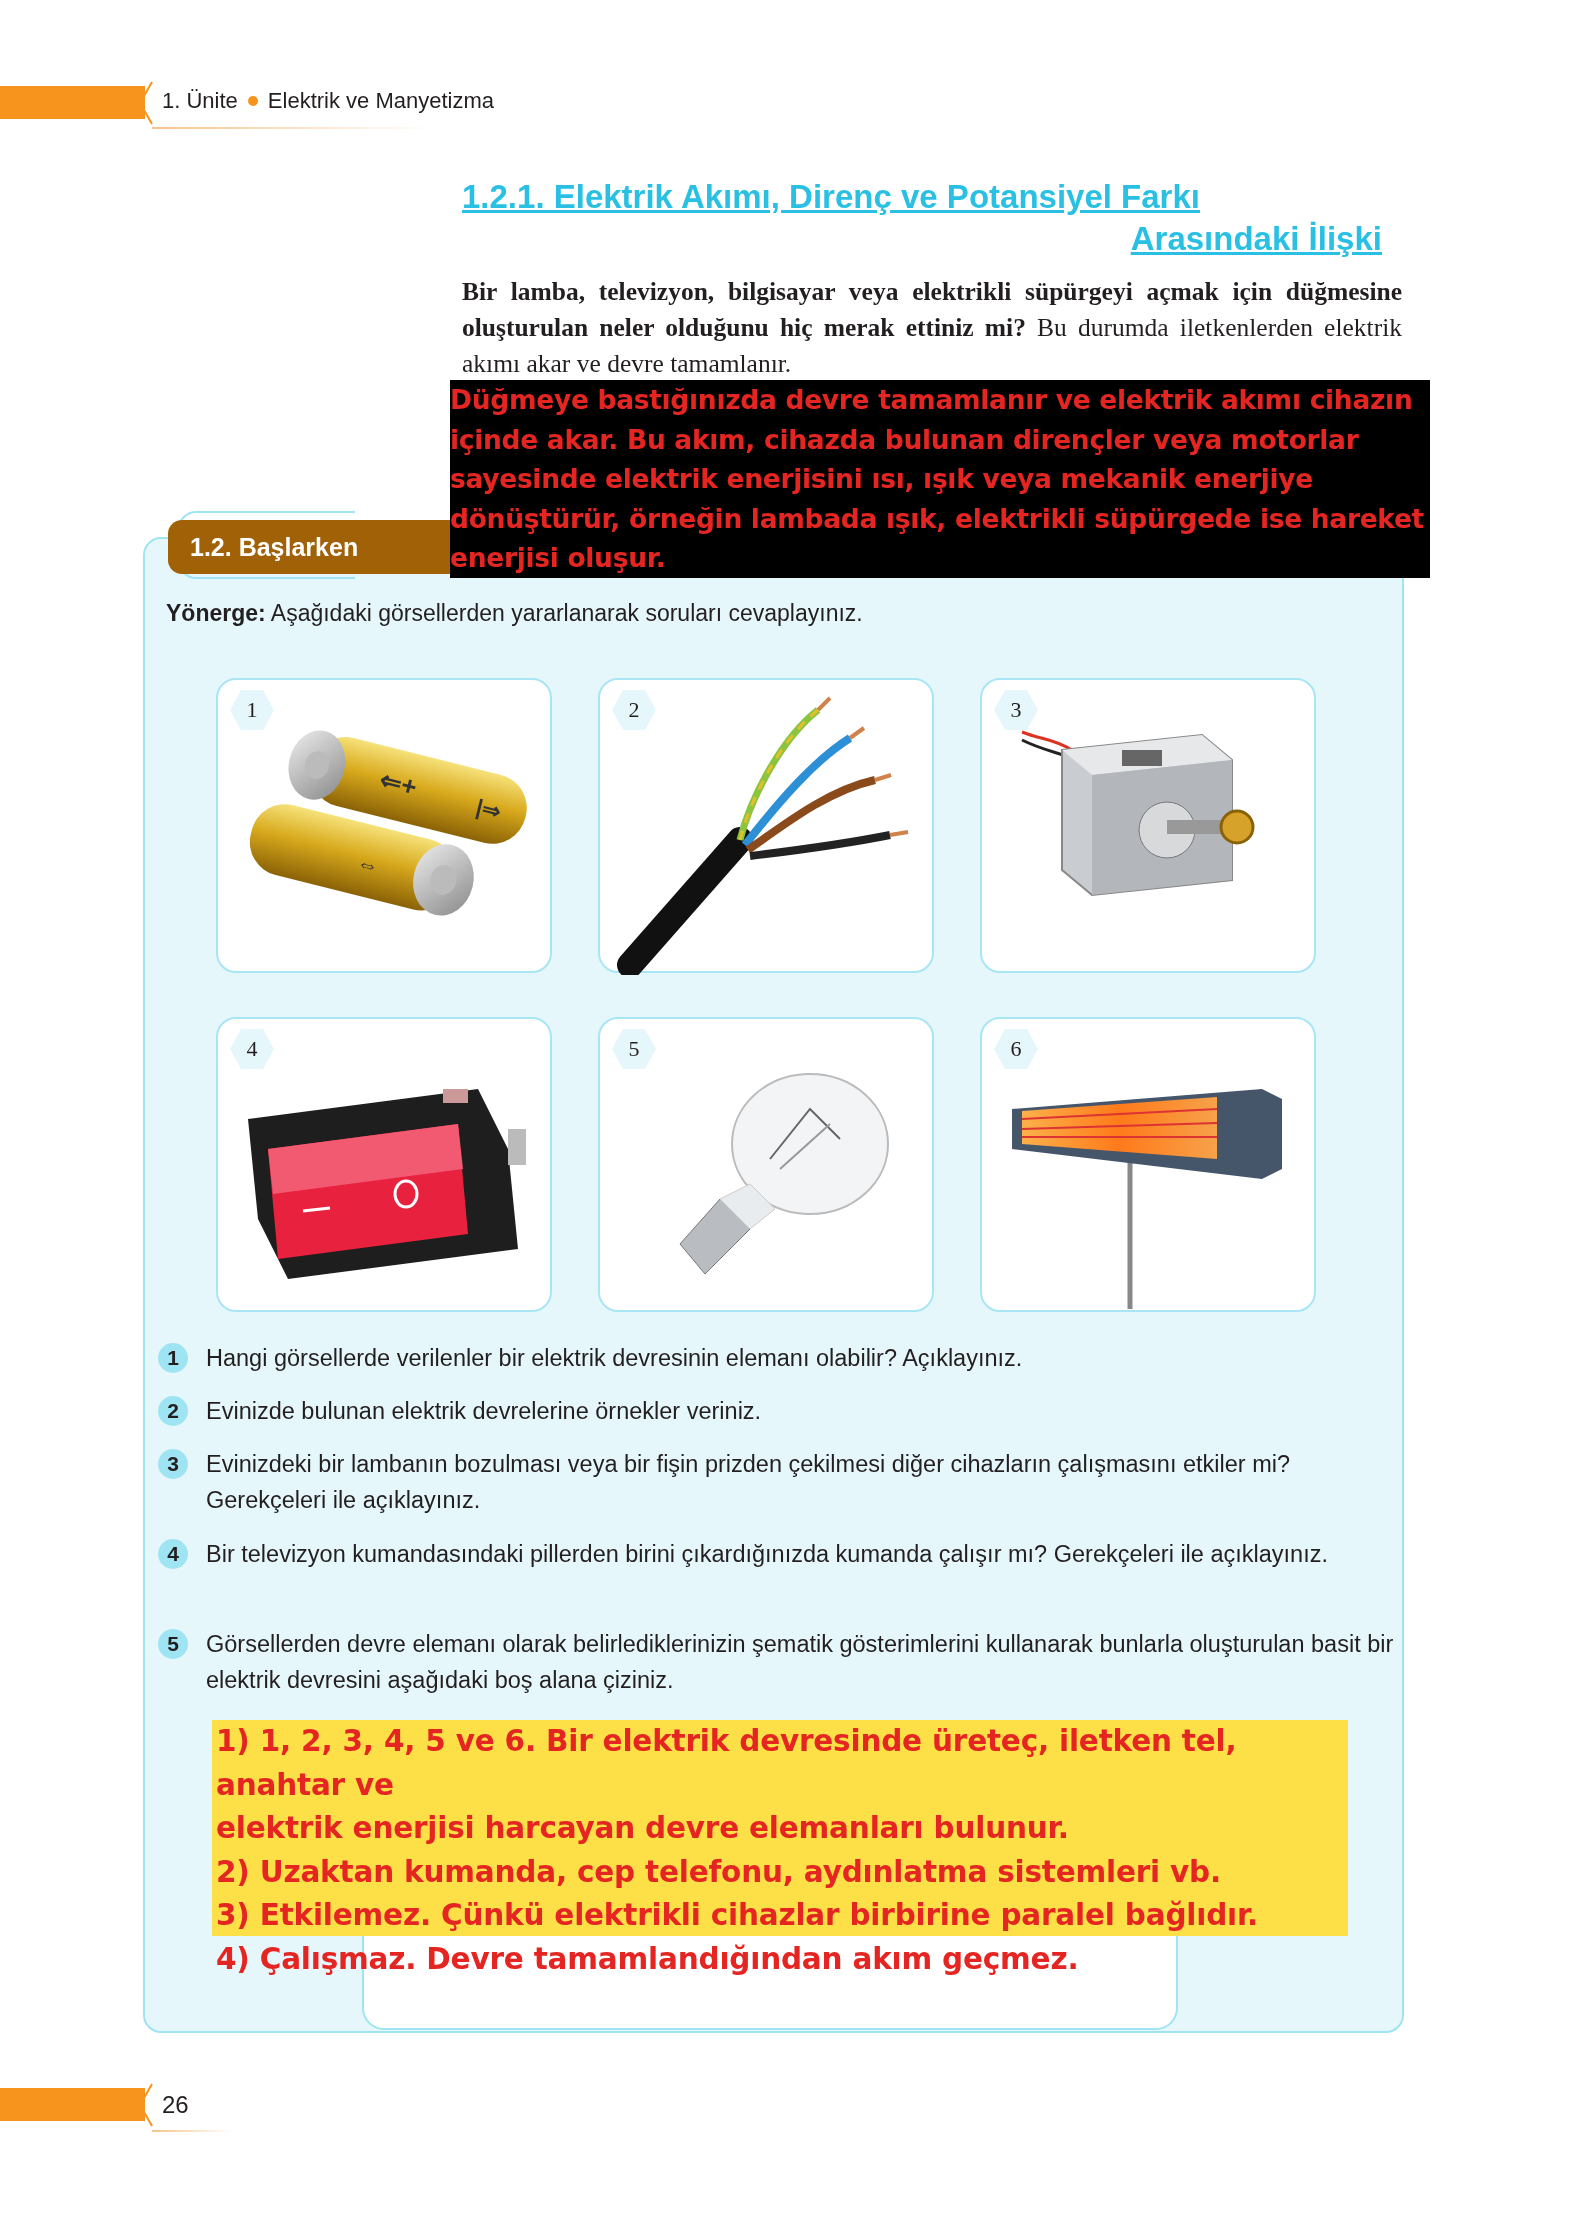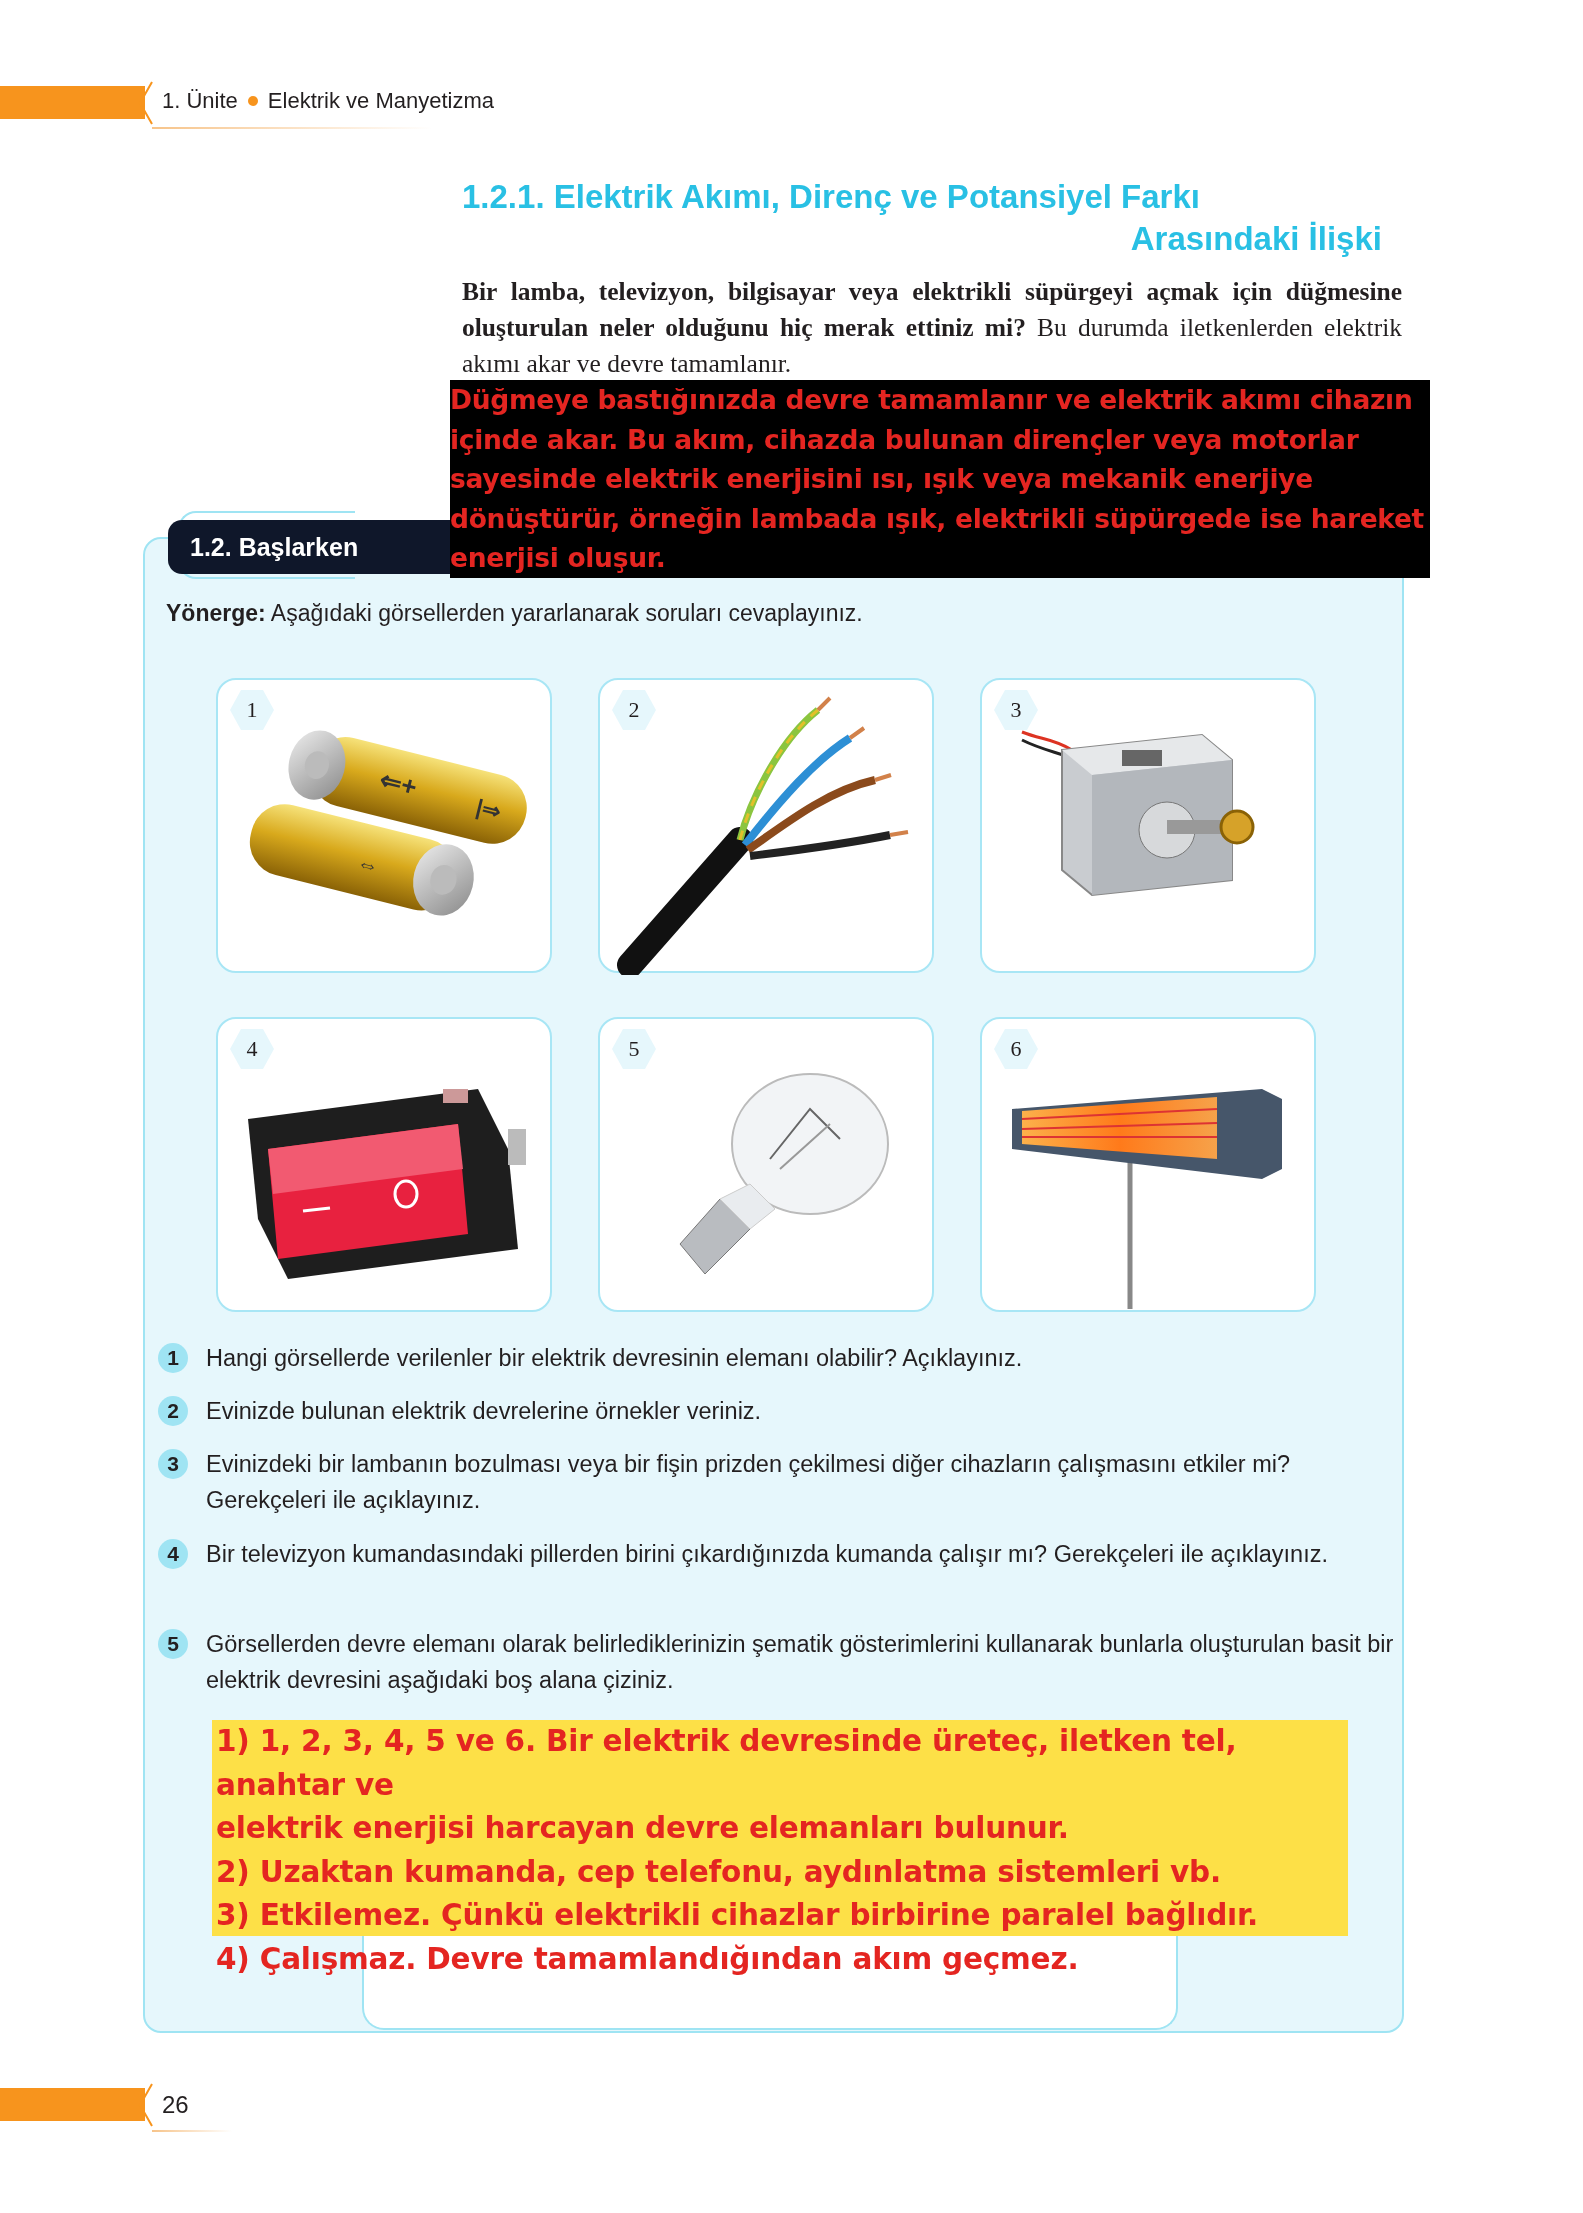--- a/index.html
+++ b/index.html
@@ -6,31 +6,31 @@
   body{width:1583px;height:2213px;position:relative;overflow:hidden;font-family:"Liberation Sans",sans-serif;color:#231f20;}
   .abs{position:absolute;}
 
   
   .hdr-bar{left:0;top:86px;width:145px;height:33px;background:#f7941d;}
   .hdr-line{left:152px;top:127px;width:280px;height:2px;background:linear-gradient(90deg,#f7c48a,#fff);}
   .hdr-text{left:162px;top:88px;font-size:22px;color:#231f20;display:flex;align-items:center;gap:10px;}
   .dot{width:10px;height:10px;border-radius:50%;background:#f7941d;display:inline-block;}
 
   
-  .sec-title{left:462px;top:176px;width:920px;font-size:33px;font-weight:bold;color:#29c0e4;line-height:42px;}
+  .sec-title{left:462px;top:176px;width:920px;font-size:33px;font-weight:bold;color:#29c0e4;line-height:42px;text-decoration:underline;}
   .sec-title .l2{padding-left:84px;display:block;text-align:right;}
 
   .intro{left:462px;top:274px;width:940px;font-family:"Liberation Serif",serif;font-size:25.5px;line-height:36px;text-align:justify;color:#231f20;}
   .intro b{font-weight:bold;}
 
   .red-answer-top{left:450px;top:380px;width:980px;font-family:"DejaVu Sans",sans-serif;font-weight:bold;color:#e42521;font-size:26.5px;line-height:39.5px;background:#000000;letter-spacing:-0.3px;}
 
   
   .main-box{left:143px;top:537px;width:1257px;height:1492px;border:2px solid #9fe4f3;border-radius:18px;background:#e6f7fc;}
-  .tab-label{left:168px;top:520px;width:290px;height:54px;background:#0f172a;border-radius:14px 0 0 14px;color:#fff;font-weight:bold;font-size:25px;display:flex;align-items:center;padding-left:22px;box-sizing:border-box;}
+  .tab-label{left:168px;top:520px;width:290px;height:54px;background:#a16207;border-radius:14px 0 0 14px;color:#fff;font-weight:bold;font-size:25px;display:flex;align-items:center;padding-left:22px;box-sizing:border-box;}
   .tab-label-frame{left:178px;top:511px;width:175px;height:64px;border:2px solid #9fe4f3;border-right:none;border-radius:18px 0 0 18px;}
 
   .instr{left:166px;top:600px;font-size:23px;color:#231f20;}
   .instr b{font-weight:bold;}
 
   
   .card{background:#fff;border:2px solid #a8e6f5;border-radius:20px;width:336px;height:295px;box-sizing:border-box;}
   .badge{position:absolute;left:12px;top:10px;width:44px;height:40px;background:#e6f7fc;clip-path:polygon(25% 0,75% 0,100% 50%,75% 100%,25% 100%,0 50%);display:flex;align-items:center;justify-content:center;font-family:"Liberation Serif",serif;font-size:22px;color:#231f20;}
 
   

